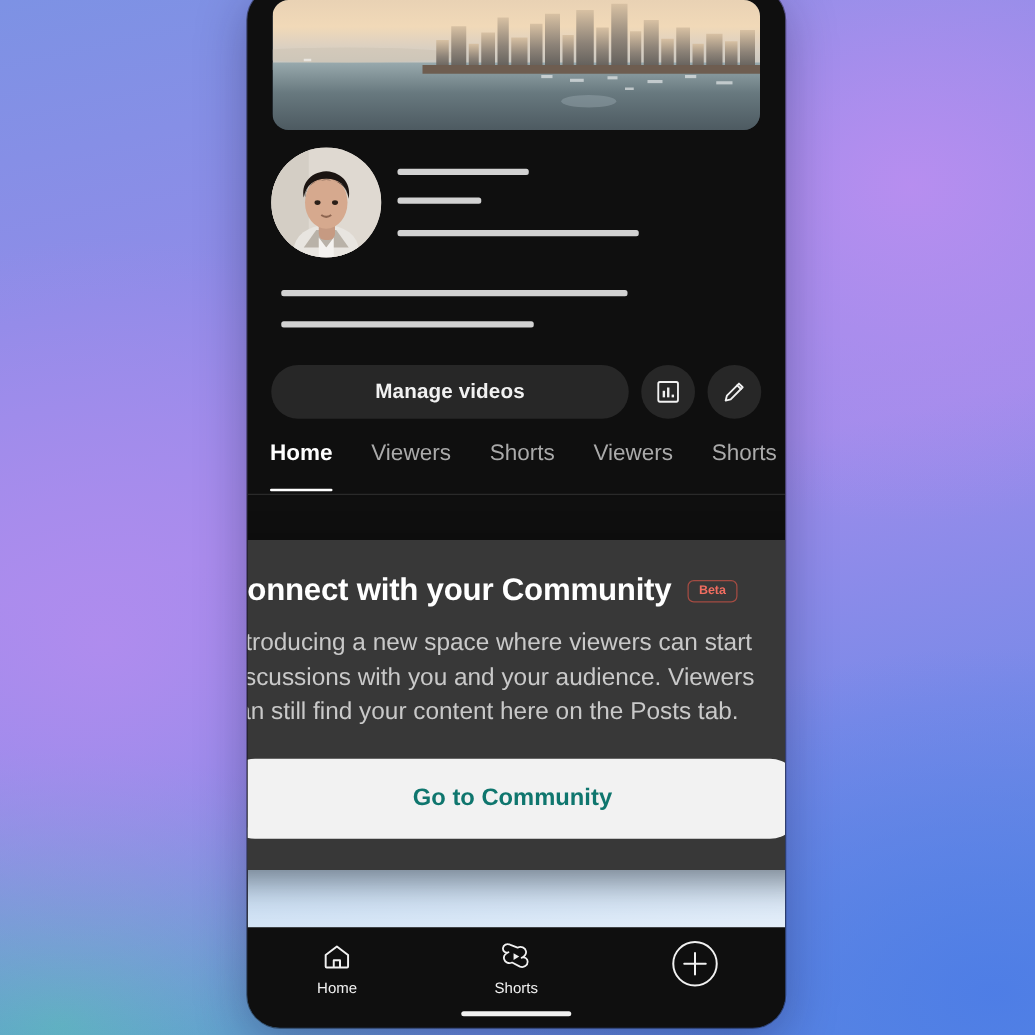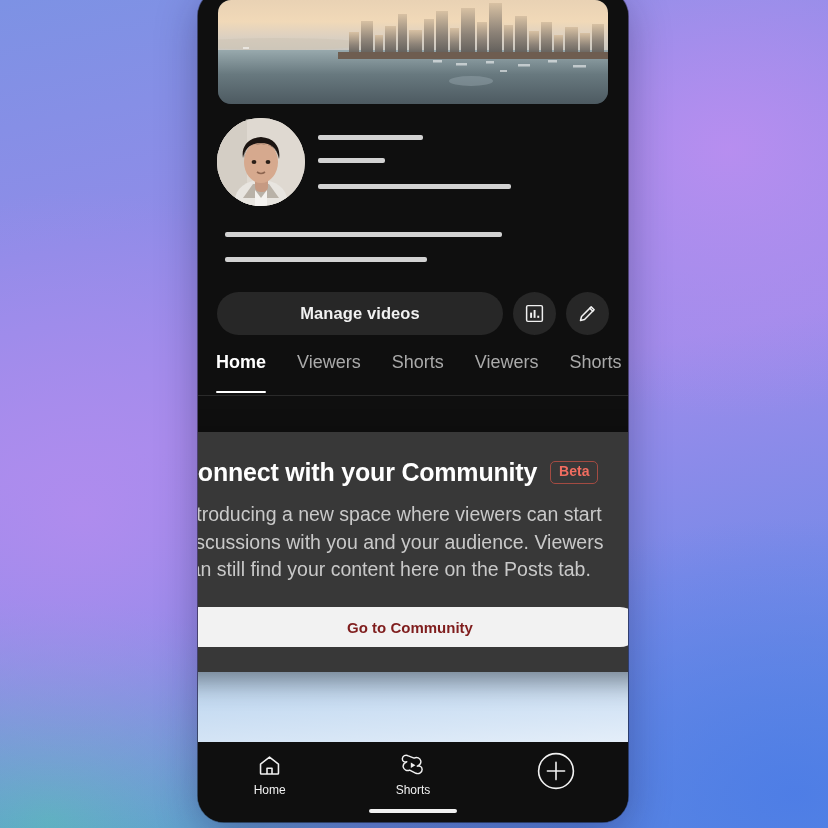--- a/index.html
+++ b/index.html
@@ -95,26 +95,26 @@
     position:absolute; left:-42px; top:442px;
     width:508px; border-radius:20px; background:#383838;
     padding:26px 24px 25px 24px;
     box-shadow:0 8px 28px rgba(0,0,0,0.45);
     z-index:20;
   }
   .dlg-head { display:flex; align-items:center; gap:13px; margin-bottom:14px; }
   .dlg-title { color:#ffffff; font-size:25px; font-weight:700; letter-spacing:-0.2px; }
   .beta-badge {
     color:#f16d60; border:1.5px solid #a34b42; border-radius:5px;
-    font-size:14px; font-weight:700; padding:2px 8px 3px 8px; line-height:1.1;
+    font-size:10px; font-weight:700; padding:2px 8px 3px 8px; line-height:1.1;
   }
   .dlg-body { color:#c9c9c9; font-size:19.5px; line-height:1.42; margin-bottom:23px; }
   .dlg-cta {
-    display:block; width:100%; height:40px; border-radius:24px;
-    background:#f2f2f2; color:#7f1d1d; font-size:15px; font-weight:700;
+    display:block; width:100%; height:64px; border-radius:24px;
+    background:#f2f2f2; color:#0f766e; font-size:19px; font-weight:700;
     border:none; cursor:pointer; font-family:inherit;
   }
 
   
   .bottom-nav {
     position:absolute; left:0; bottom:0; width:430px; height:80px;
     background:#0f0f0f; display:flex; align-items:flex-start;
     justify-content:space-around; padding-top:10px; z-index:25;
   }
   .nav-item {

